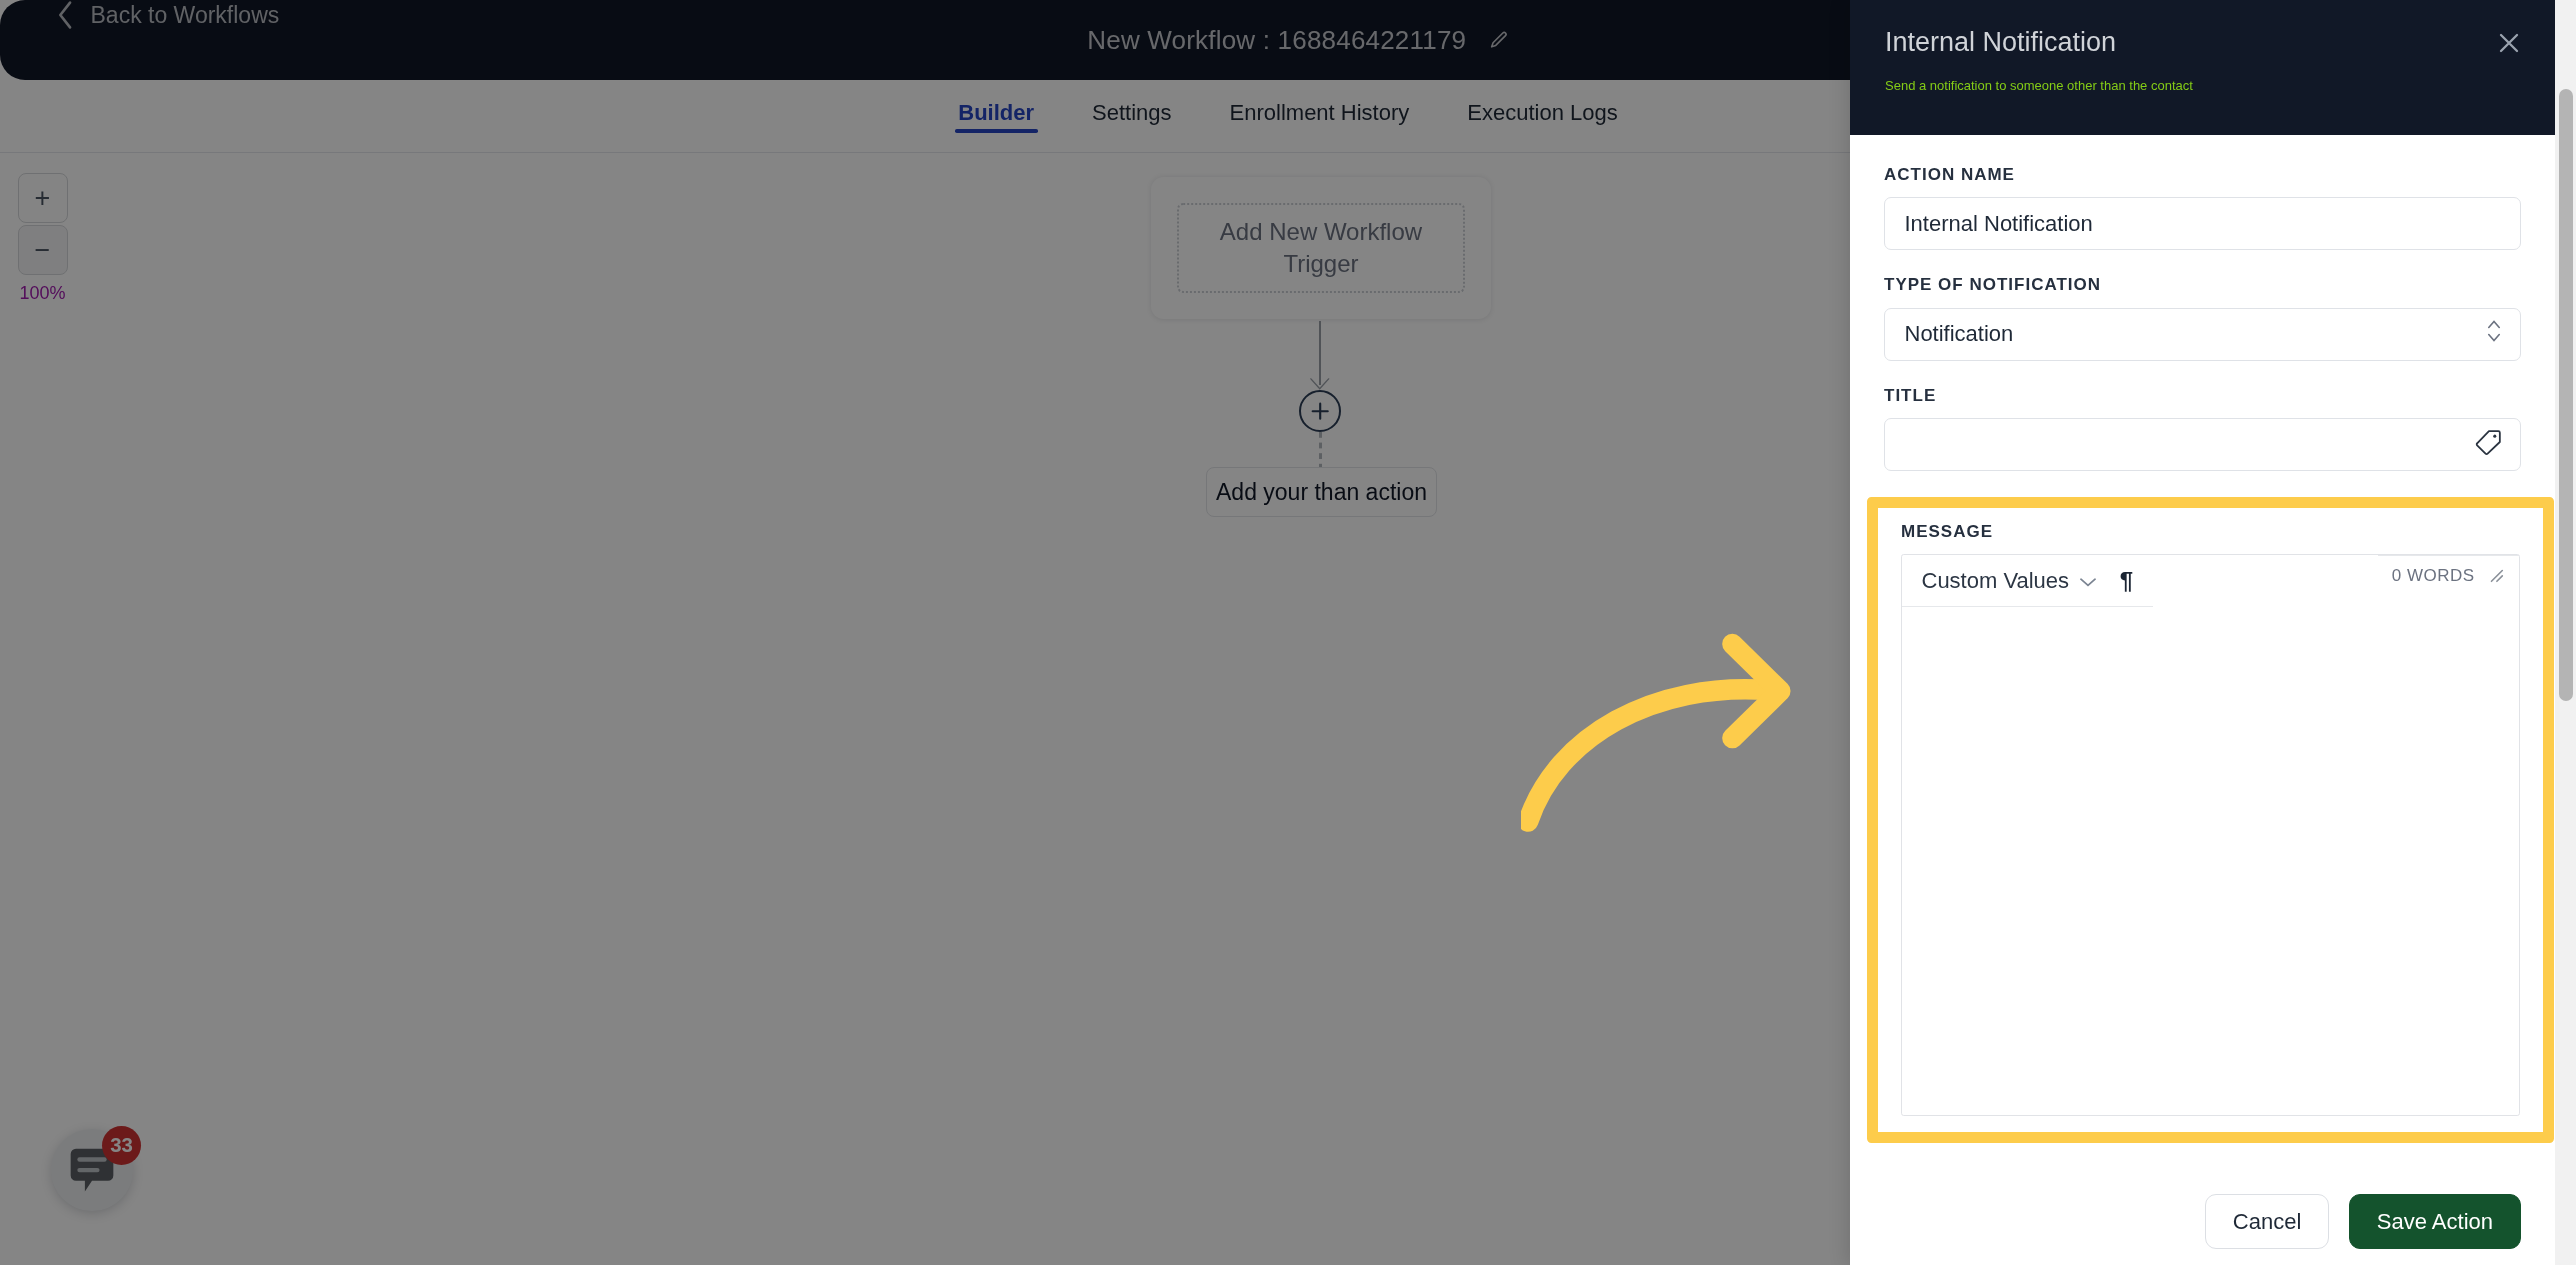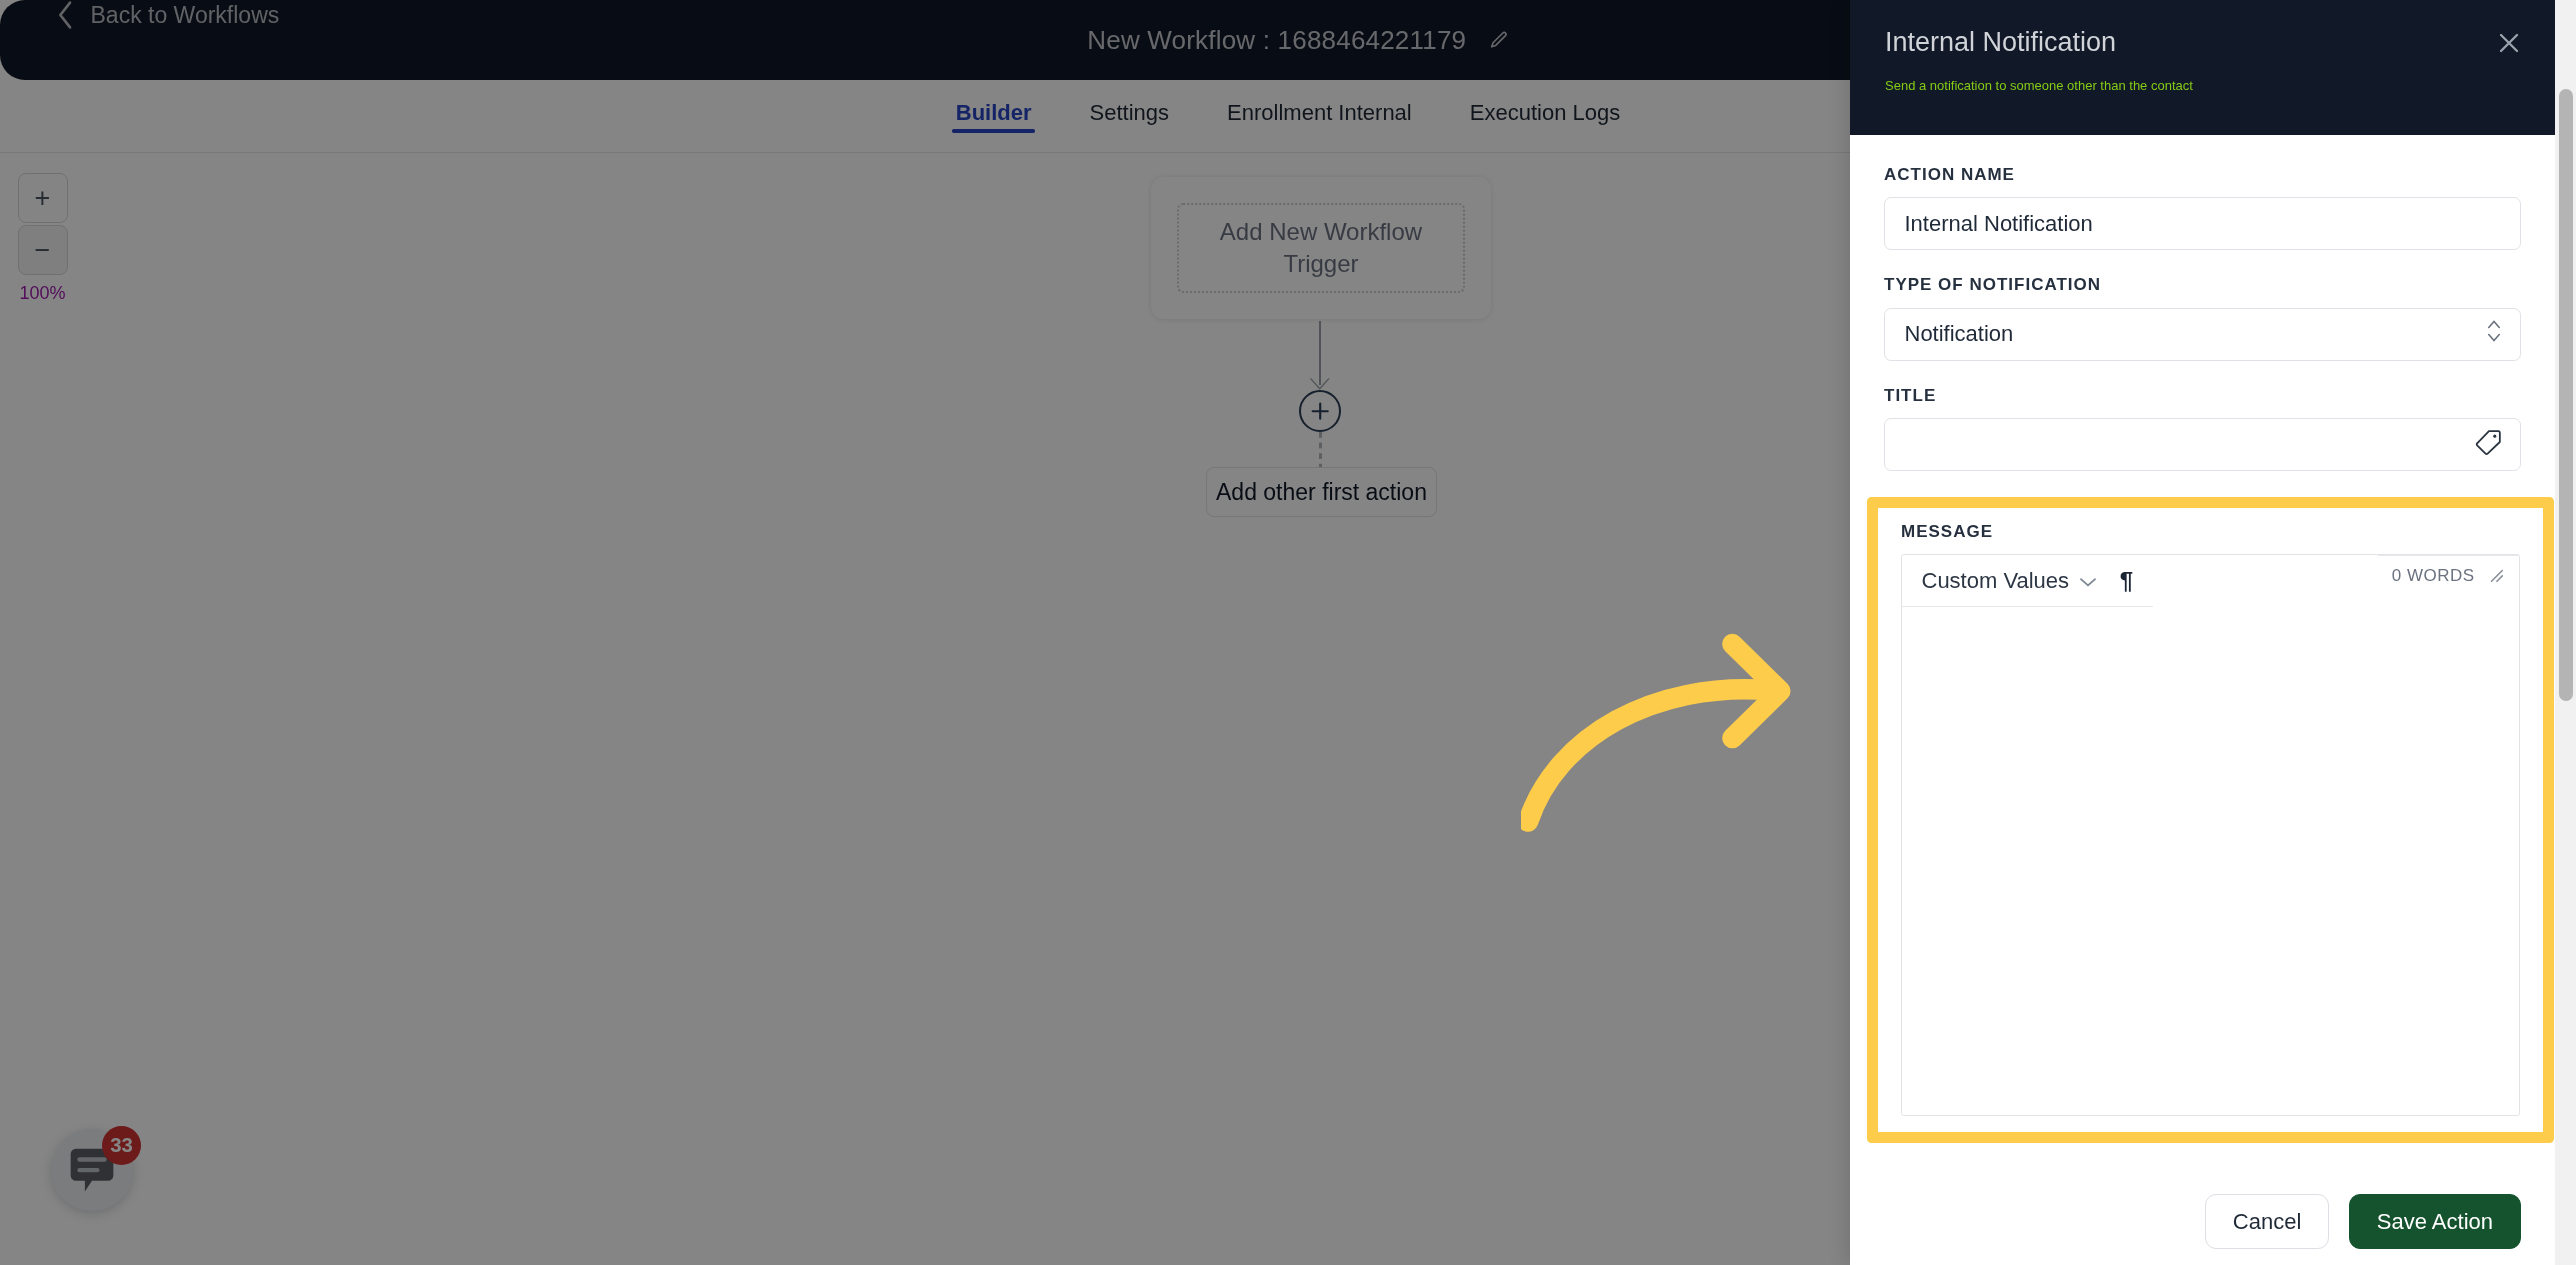--- a/index.html
+++ b/index.html
@@ -373,21 +373,21 @@
         <svg class="pencil-icon" viewBox="0 0 22 22" fill="none" xmlns="http://www.w3.org/2000/svg">
           <path d="M3 19 L4.6 14.4 L15.6 3.4 A1.6 1.6 0 0 1 18.6 6.4 L7.6 17.4 Z" stroke="#c6c8cd" stroke-width="1.8" stroke-linejoin="round"></path>
         </svg>
       </span>
     </div>
   </div>
 
   <div class="tabrow">
     <div class="tab active">Builder</div>
     <div class="tab">Settings</div>
-    <div class="tab">Enrollment Internal</div>
+    <div class="tab">Enrollment History</div>
     <div class="tab">Execution Logs</div>
   </div>
 
   <div class="canvas">
 
     <div class="zoomctl">
       <div class="zbtn">+</div>
       <div class="zbtn minus">−</div>
       <div class="zlabel">100%</div>
     </div>
@@ -406,21 +406,21 @@
     <div class="plus-node">
       <span>
         <svg width="20.4" height="20.4" viewBox="0 0 23 23" fill="none" xmlns="http://www.w3.org/2000/svg">
           <path d="M11.5 3 V20 M3 11.5 H20" stroke="#2c3e56" stroke-width="2.4" stroke-linecap="round"></path>
         </svg>
       </span>
     </div>
 
     <div class="conn2"></div>
 
-    <div class="first-action">Add other first action</div>
+    <div class="first-action">Add your than action</div>
 
     <div class="chat-widget">
       <div class="chat-bubble-circle">
         <span class="chat-glyph">
           <svg width="50" height="48" viewBox="0 0 56 54" fill="none" xmlns="http://www.w3.org/2000/svg">
             <path d="M4 8 A6 6 0 0 1 10 2 H46 A6 6 0 0 1 52 8 V32 A6 6 0 0 1 46 38 H28 L20 50 L20 38 H10 A6 6 0 0 1 4 32 Z" fill="#5b5f64"></path>
             <path d="M14 14 H42" stroke="#bfc3c7" stroke-width="5" stroke-linecap="round"></path>
             <path d="M14 26 H34" stroke="#bfc3c7" stroke-width="5" stroke-linecap="round"></path>
           </svg>
         </span>

